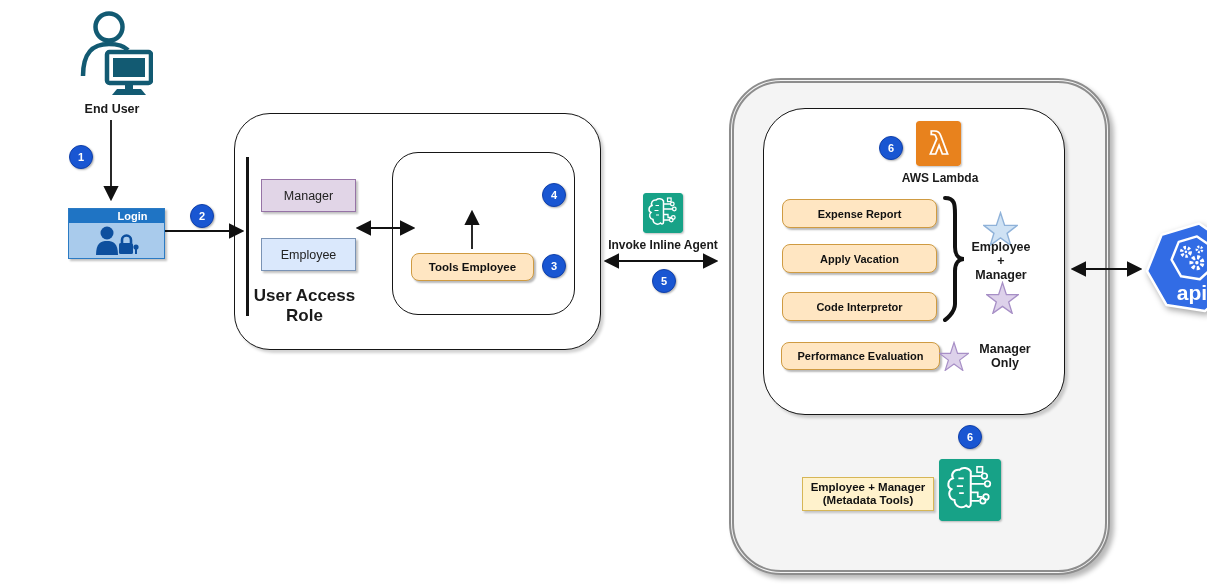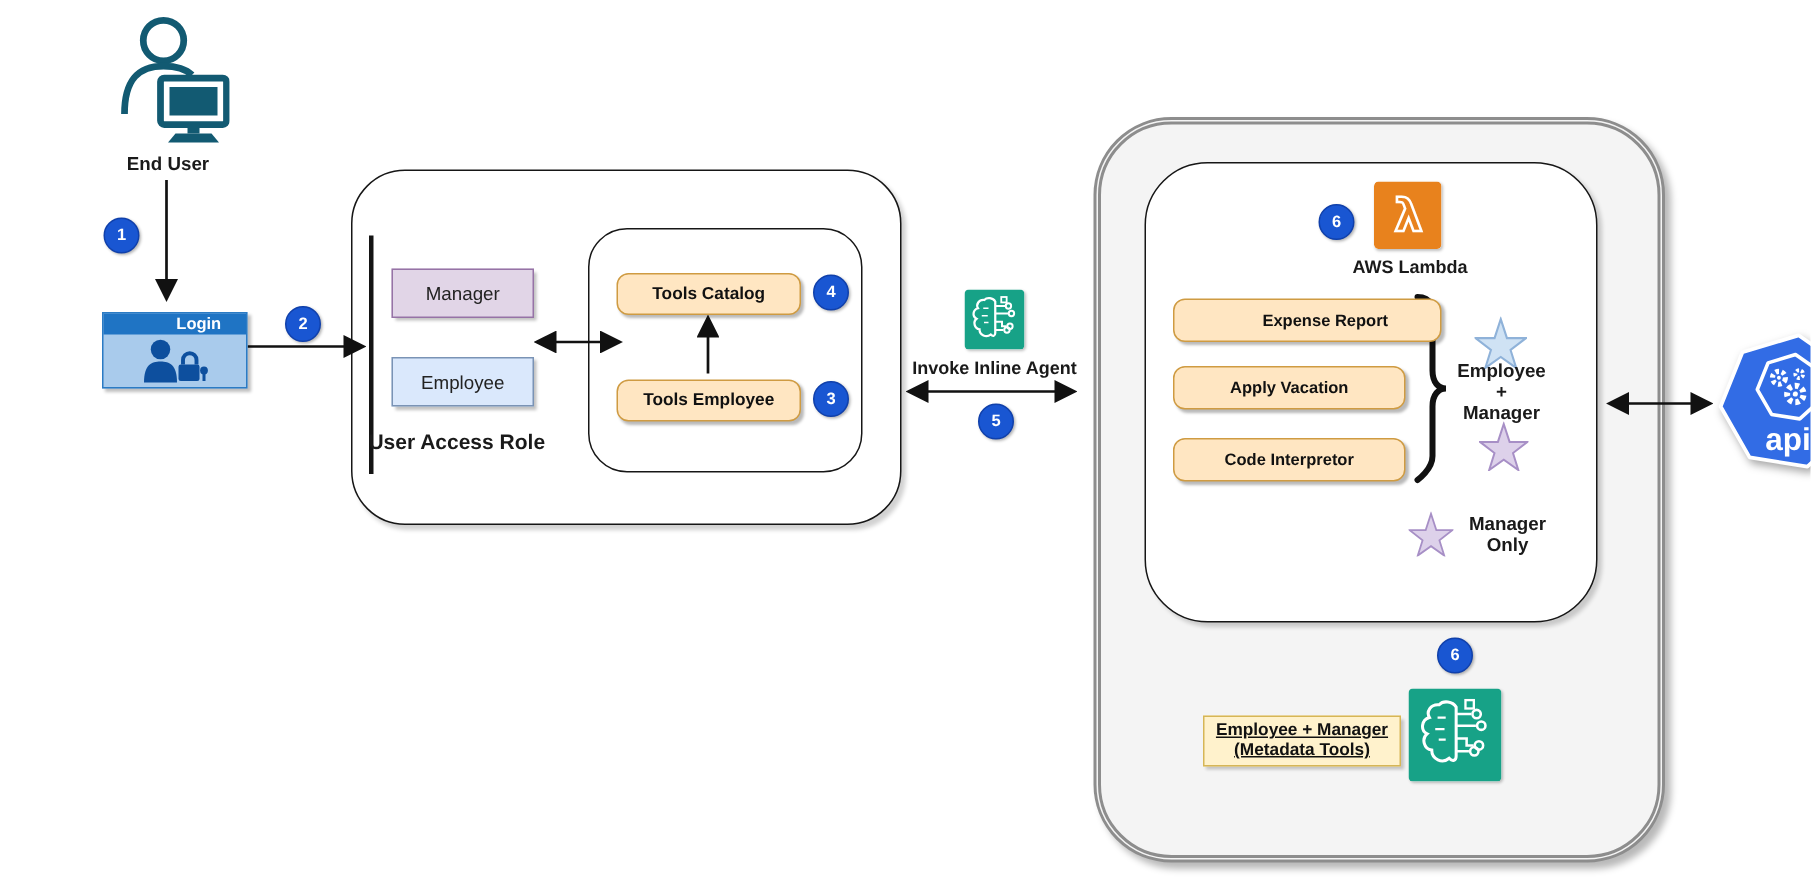--- a/index.html
+++ b/index.html
@@ -49,21 +49,20 @@
   }
   .login-body{flex:1;display:flex;align-items:center;justify-content:center;}
   .icon-square{position:absolute;border-radius:3px;box-shadow:1px 1px 2px rgba(0,0,0,0.25);}
   #overlay{position:absolute;left:0;top:0;pointer-events:none;}
   .caption2{font-weight:bold;font-size:12.5px;line-height:14px;color:#1a1a1a;text-align:center;}
   .metadata-box{
     position:absolute;left:755px;top:477px;width:130px;height:32px;
     background:#fff2cc;border:1.3px solid #d6b656;display:flex;flex-direction:column;
     align-items:center;justify-content:center;font-size:11.5px;font-weight:bold;line-height:13px;
     box-shadow:2px 2px 2px rgba(0,0,0,0.2);
-    text-decoration:underline;
   }
 </style>
 </head>
 <body>
 
 <div id="canvas">
 
   <div class="round-container uar" style="left:187px;top:113px;width:365px;height:235px;"></div>
   <div class="round-container tools-wrap" style="left:345px;top:152px;width:181px;height:161px;"></div>
   <div class="gray-container" style="left:682px;top:78px;width:371px;height:487px;"></div>
@@ -113,23 +112,22 @@
         <path d="M28 18 v-3 a4.5 4.5 0 0 1 9 0 v3" fill="none" stroke="#0d4f9e" stroke-width="2.6"></path>
         <rect x="25" y="18" width="14" height="11" rx="1.5" fill="#0d4f9e"></rect>
         <circle cx="42" cy="22" r="2.6" fill="#0d4f9e"></circle>
         <rect x="41" y="24" width="2" height="5" fill="#0d4f9e"></rect>
       </svg>
     </div>
   </div>
 
   <div class="role-box" style="left:214px;top:179px;width:93px;height:31px;background:#e1d5e7;border-color:#9673a6;">Manager</div>
   <div class="role-box" style="left:214px;top:238px;width:93px;height:31px;background:#dae8fc;border-color:#7a93b5;">Employee</div>
-  <div class="lbl abs" style="left:190px;top:286px;width:135px;font-size:14px;">User Access Role</div>
-
-  <div class="tool-box" style="left:364px;top:182px;width:121px;height:26px;font-size:11.5px;">Tools Catalog</div>
+  <div class="lbl abs" style="left:190px;top:286px;width:135px;font-size:17px;">User Access Role</div>
+
   <div class="tool-box" style="left:364px;top:253px;width:121px;height:26px;font-size:11.5px;">Tools Employee</div>
 
   <svg class="abs icon-square" style="left:596px;top:193px;" width="40" height="40" viewBox="0 0 40 40">
     <rect x="0" y="0" width="40" height="40" rx="2" fill="#17a287"></rect>
     <path d="M20.5 8 C19 5.5 15 5 13.2 7 C9.5 6.6 7.5 10 9 12.5 C5.5 13.5 5 18 8 19.5 C5.5 21.5 6.6 26 10 26.5 C10 30.5 14.5 32.5 17.5 30 C19 31.6 20.5 31 20.5 29 Z" fill="none" stroke="#fff" stroke-width="1.5"></path>
     <path d="M12.5 12.5 h3.5 M11.5 17.5 h4 M13 22 h3" stroke="#fff" stroke-width="1.1" fill="none"></path>
     <path d="M20.5 11 H27" stroke="#fff" stroke-width="1.3"></path>
       <circle cx="29.3" cy="11" r="1.8" fill="none" stroke="#fff" stroke-width="1.3"></circle>
     <path d="M20.5 16 H29" stroke="#fff" stroke-width="1.3"></path>
       <circle cx="31.3" cy="16" r="1.8" fill="none" stroke="#fff" stroke-width="1.3"></circle>
@@ -140,23 +138,24 @@
     <rect x="24.5" y="5" width="3.6" height="3.6" fill="none" stroke="#fff" stroke-width="1.2"></rect>
   </svg>
   <div class="lbl abs" style="left:553px;top:238px;width:126px;font-size:12px;">Invoke Inline Agent</div>
 
   <svg class="abs icon-square" style="left:869px;top:121px;" width="45" height="45" viewBox="0 0 45 45">
     <rect x="0" y="0" width="45" height="45" rx="3" fill="#e8821d"></rect>
     <text x="23" y="33" text-anchor="middle" font-size="30" font-weight="bold" font-family="DejaVu Sans, sans-serif" fill="none" stroke="#ffffff" stroke-width="1.7">λ</text>
   </svg>
   <div class="lbl abs" style="left:833px;top:171px;width:120px;font-size:12px;">AWS Lambda</div>
 
-  <div class="tool-box" style="left:735px;top:199px;width:153px;height:27px;padding-left:24px;">Expense Report</div>
+  <div class="tool-box" style="left:735px;top:199px;width:153px;height:27px;">Expense Report</div>
   <div class="tool-box" style="left:735px;top:244px;width:153px;height:27px;">Apply Vacation</div>
   <div class="tool-box" style="left:735px;top:292px;width:153px;height:27px;">Code Interpretor</div>
+  <div class="tool-box" style="left:734px;top:342px;width:157px;height:26px;">Performance Evaluation</div>
 
   <svg class="abs" style="left:936px;top:211px;" width="35" height="35" viewBox="0 0 100 100">
     <path d="M50 5 L61.8 41.2 L98 41.2 L68.7 63.8 L79.4 98 L50 77 L20.6 98 L31.3 63.8 L2 41.2 L38.2 41.2 Z" fill="#cfe2f4" stroke="#8fb2d9" stroke-width="4"></path>
   </svg>
   <div class="caption2 abs" style="left:915px;top:240px;width:78px;">
     <div>Employee</div>
     <div>+</div>
     <div>Manager</div>
   </div>
   <svg class="abs" style="left:939px;top:281px;" width="33" height="33" viewBox="0 0 100 100">

